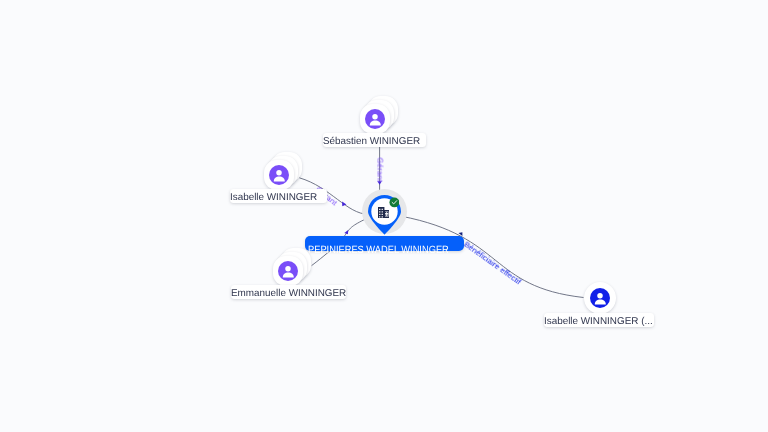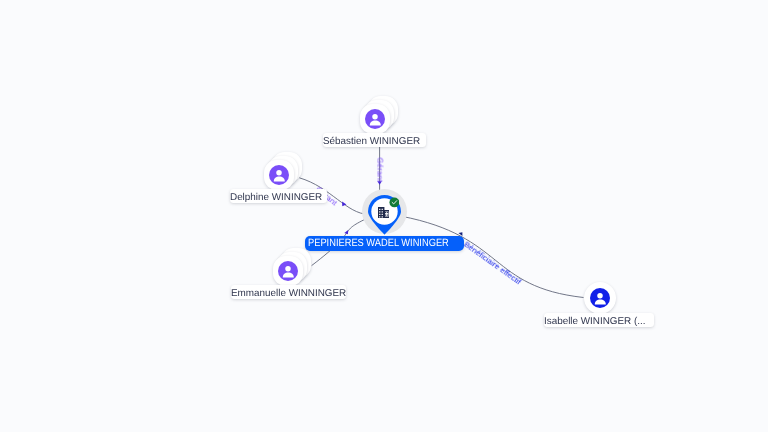--- a/index.html
+++ b/index.html
@@ -20,21 +20,21 @@
   .halo{position:absolute;border-radius:50%;background:#e6e7e9;}
 
   .elabel{position:absolute;font-size:8px;color:#7a4ef8;white-space:nowrap;
           transform-origin:0 50%;letter-spacing:.1px;}
   .elabel.blue{color:#1120e8;}
 
   #n-company .halo{left:362px;top:189px;width:45px;height:45px;}
   #n-company .pin{position:absolute;left:368px;top:195px;width:33px;height:40px;}
   #n-company .bldg{position:absolute;left:378px;top:207px;width:11.2px;height:11px;}
   #n-company .badge{position:absolute;left:388.7px;top:196.8px;width:10.8px;height:10.8px;}
-  #n-company .pill.company{left:304.7px;top:235.9px;width:158.5px;height:14.6px;font-size:10.5px;justify-content:flex-start;padding-left:3.2px;box-sizing:border-box;border-radius:5px;align-items:flex-start;padding-top:2px;line-height:11px;}
+  #n-company .pill.company{left:304.7px;top:235.9px;width:158.5px;height:14.6px;font-size:10.5px;justify-content:flex-start;padding-left:3.2px;box-sizing:border-box;border-radius:5px;align-items:flex-start;padding-top:9px;line-height:11px;}
   .pill.company .sq{display:inline-block;transform:scaleX(0.885);transform-origin:0 0;white-space:nowrap;}
 
   .pnode .card{position:absolute;width:30px;height:30px;border-radius:12.5px;background:#fff;
      box-shadow:0 1px 3px rgba(60,64,85,.22);}
   .pnode .card.single{border-radius:50%;width:32px;height:32px;}
   .pnode .c2{transform:translate(4px,-4px);}
   .pnode .c3{transform:translate(8px,-8px);}
   .pnode .pav{position:absolute;left:5px;top:5px;width:20px;height:20px;}
   .pnode .card.single .pav{left:6px;top:6px;}
   .pnode .pill{height:14.3px;font-size:9.9px;border-radius:3.5px;-webkit-text-stroke:0.02px #343a52;align-items:flex-start;justify-content:flex-start;padding-top:3.3px;line-height:11px;box-sizing:border-box;}
@@ -125,21 +125,21 @@
     <div class="card c3"></div>
     <div class="card c2"></div>
     <div class="card c1">
       <svg class="pav" viewBox="0 0 24 24">
         <circle cx="12" cy="12" r="12" fill="#7a4ef8"></circle>
         <circle cx="12" cy="9.35" r="3.3" fill="#fff"></circle>
         <path d="M5.7 19.8 C5.7 15.95 8.5 13.85 12.3 13.85 C16.1 13.85 18.95 15.95 18.95 19.8 Z" fill="#fff"></path>
       </svg>
     </div>
     <div class="pill">
-        <span class="sq">Delphine WININGER</span>
+        <span class="sq">Isabelle WININGER</span>
       </div>
   </div>
 
   <div class="node pnode" id="n-emm">
     <div class="card c3"></div>
     <div class="card c2"></div>
     <div class="card c1">
       <svg class="pav" viewBox="0 0 24 24">
         <circle cx="12" cy="12" r="12" fill="#7a4ef8"></circle>
         <circle cx="12" cy="9.35" r="3.3" fill="#fff"></circle>
@@ -153,17 +153,17 @@
 
   <div class="node pnode" id="n-isa">
     <div class="card c1 single">
       <svg class="pav" viewBox="0 0 24 24">
         <circle cx="12" cy="12" r="12" fill="#1120e8"></circle>
         <circle cx="12" cy="9.35" r="3.3" fill="#fff"></circle>
         <path d="M5.7 19.8 C5.7 15.95 8.5 13.85 12.3 13.85 C16.1 13.85 18.95 15.95 18.95 19.8 Z" fill="#fff"></path>
       </svg>
     </div>
     <div class="pill">
-        <span class="sq">Isabelle WININGER (...</span>
+        <span class="sq">Isabelle WINNINGER (...</span>
       </div>
   </div>
 
 </div>
 
 </body></html>

